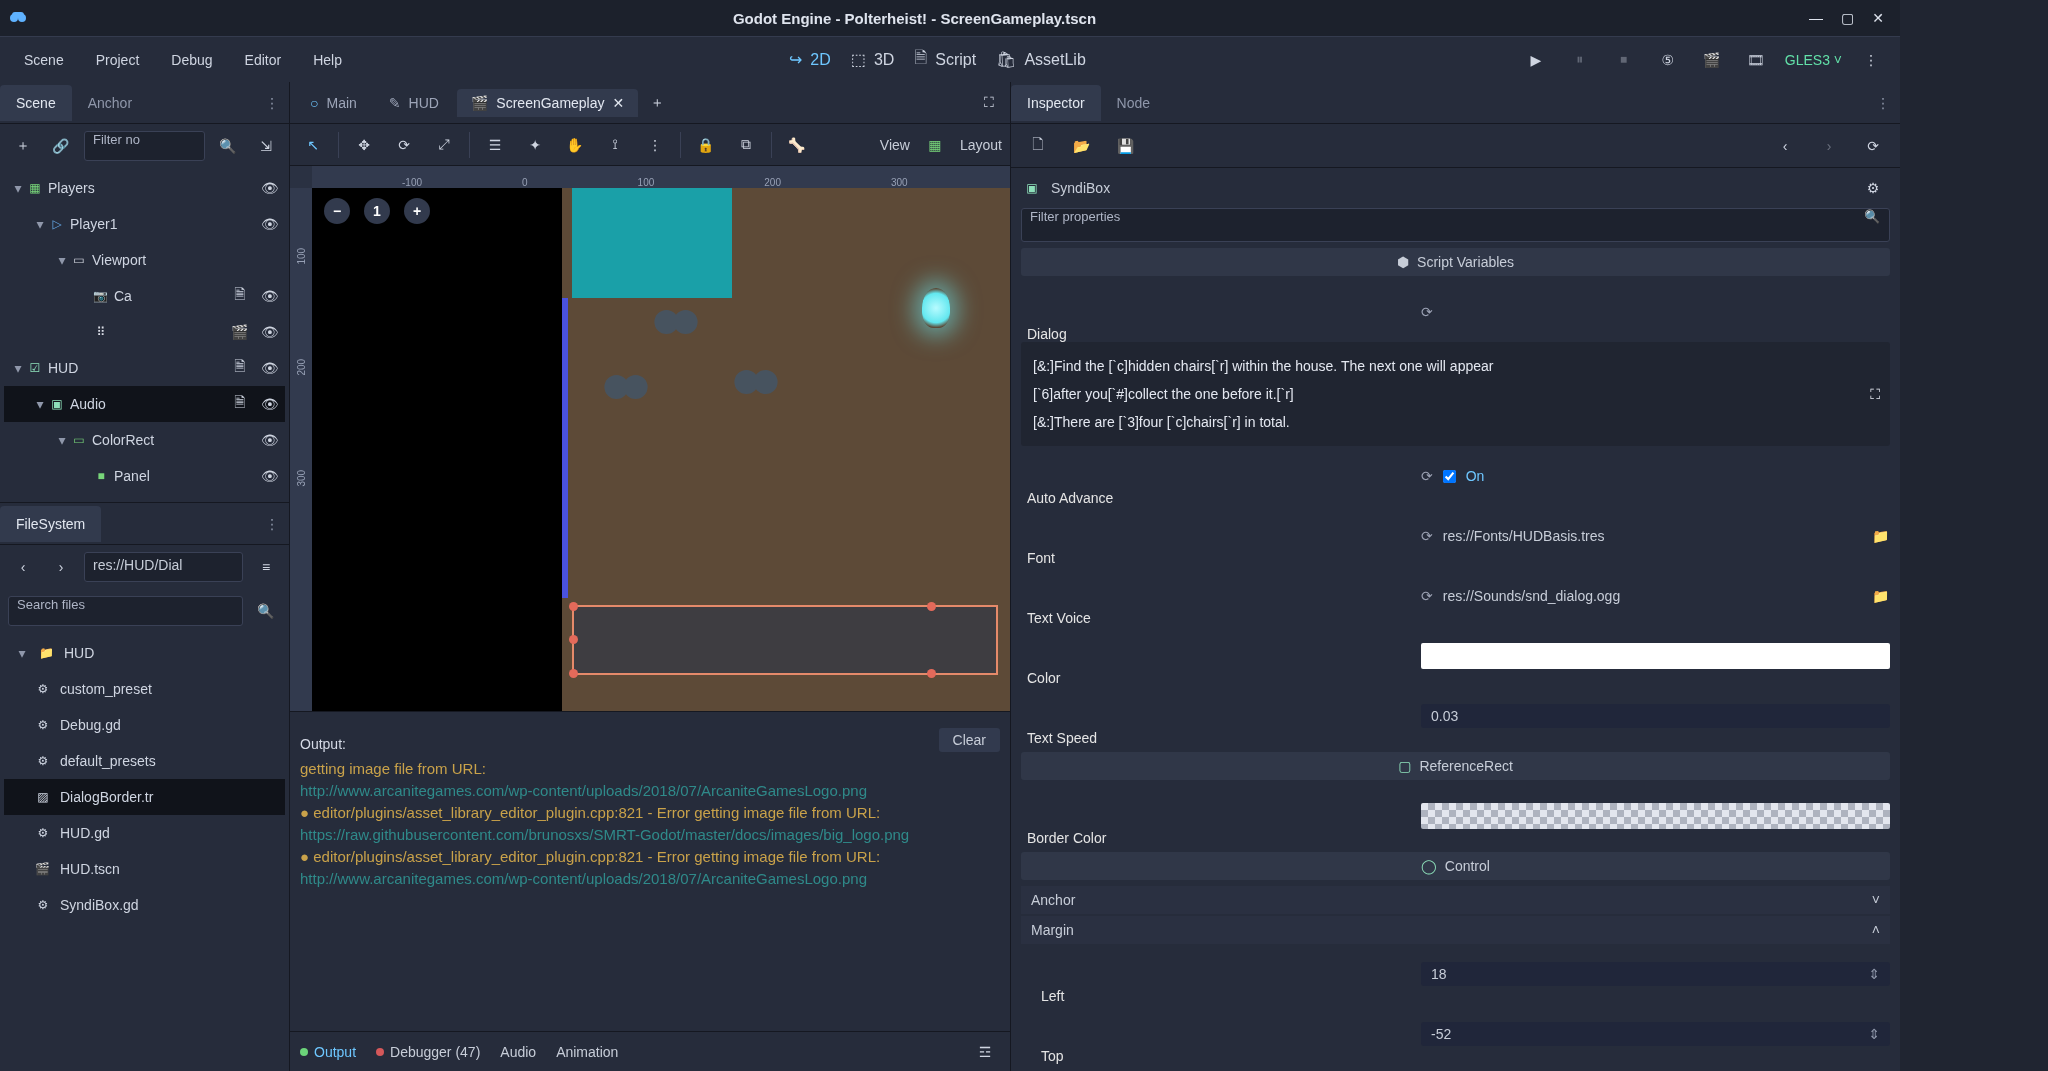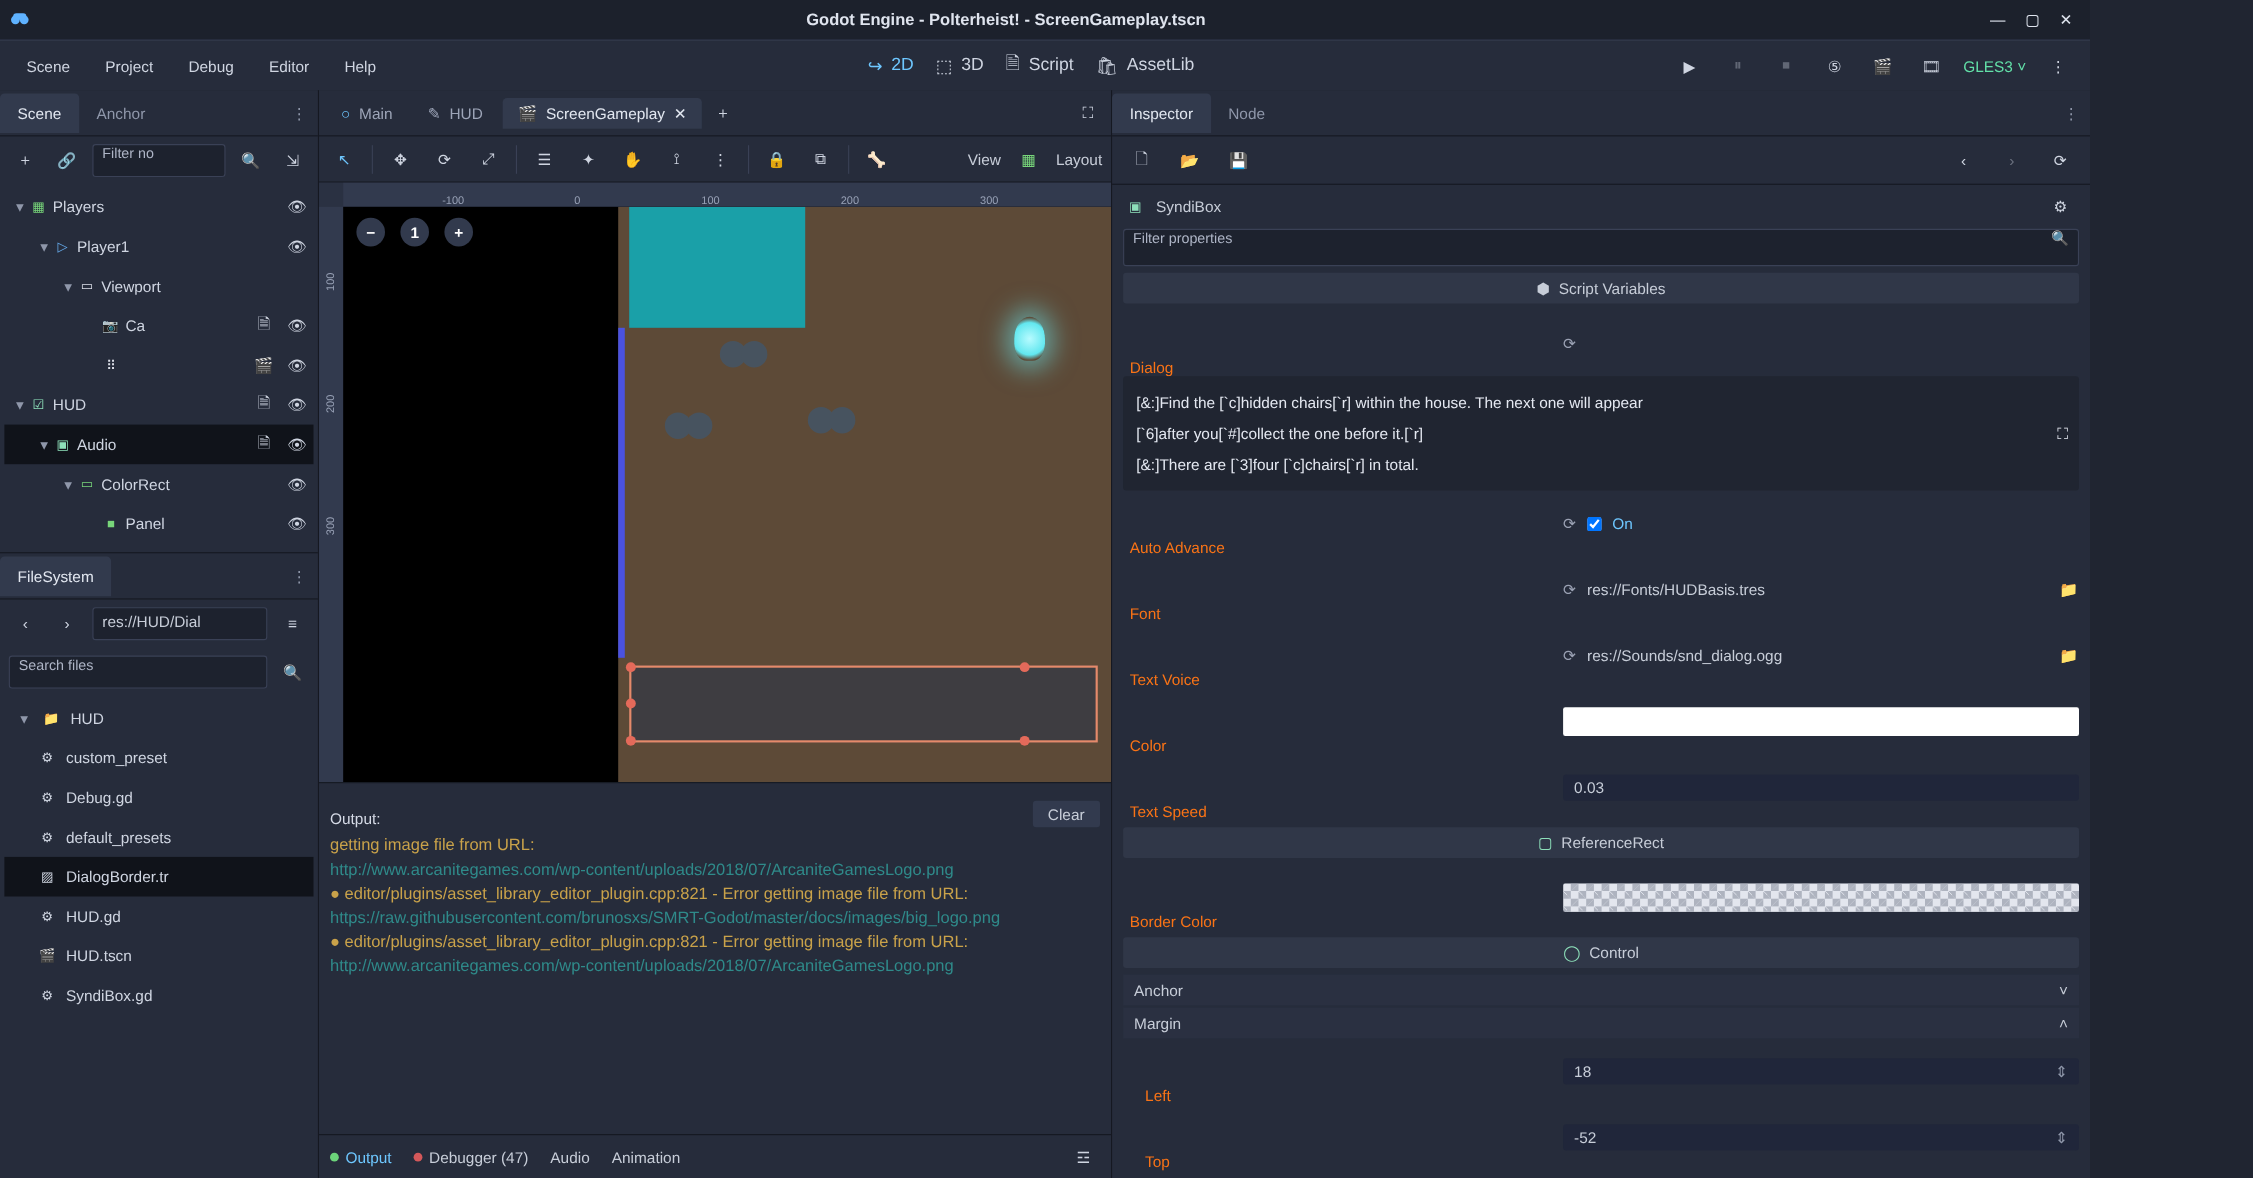--- a/index.html
+++ b/index.html
@@ -86,21 +86,21 @@
 .out-foot { height: 40px; display: flex; align-items: center; gap: 20px; padding: 0 10px; border-top: 1px solid #151821; }
 .out-foot .itm { display: flex; align-items: center; gap: 6px; }
 .dot-g { width: 8px; height: 8px; border-radius: 50%; background: #6cd47a; } .dot-r { width: 8px; height: 8px; border-radius: 50%; background: #d4585a; }
 
 
 .insp-toolbar { height: 44px; display: flex; align-items: center; gap: 14px; padding: 0 12px; border-bottom: 1px solid #151821; }
 .insp-name { height: 40px; display: flex; align-items: center; gap: 10px; padding: 0 12px; }
 .insp-body { flex: 1; padding: 0 10px 10px 10px; overflow: hidden; }
 .section-head { background: #303748; border-radius: 3px; text-align: center; padding: 6px 0; margin: 6px 0; display: flex; align-items: center; justify-content: center; gap: 8px; }
 .prop { display: flex; align-items: center; min-height: 40px; }
-.prop .k { width: 400px; padding-left: 6px; color: #f97316; margin-top: 44px; }
+.prop .k { width: 400px; padding-left: 6px; color: #e5e5e5; margin-top: 44px; }
 .prop .v { flex: 1; display: flex; align-items: center; gap: 10px; }
 .textarea { background: #202531; flex: 1; padding: 10px 12px; color: #e4e8f1; line-height: 28px; border-radius: 3px; position: relative; }
 .color-sw { flex: 1; height: 26px; background: #fff; border-radius: 2px; }
 .checker { flex: 1; height: 26px; border-radius: 2px;
   background-image: linear-gradient(45deg,#aeb3bf 25%,transparent 25%),linear-gradient(-45deg,#aeb3bf 25%,transparent 25%),linear-gradient(45deg,transparent 75%,#aeb3bf 75%),linear-gradient(-45deg,transparent 75%,#aeb3bf 75%);
   background-size: 14px 14px; background-position: 0 0,0 7px,7px -7px,-7px 0; background-color: #e3e6ee; }
 .num-in { flex: 1; background: #20263a; padding: 4px 10px; border-radius: 3px; display: flex; align-items: center; }
 .num-in .caret { margin-left: auto; color: #8f97aa; }
 .reload { color: #9aa1b3; }
 .fold-row { background: #2a3041; padding: 6px 10px; margin-top: 2px; display: flex; align-items: center; }

